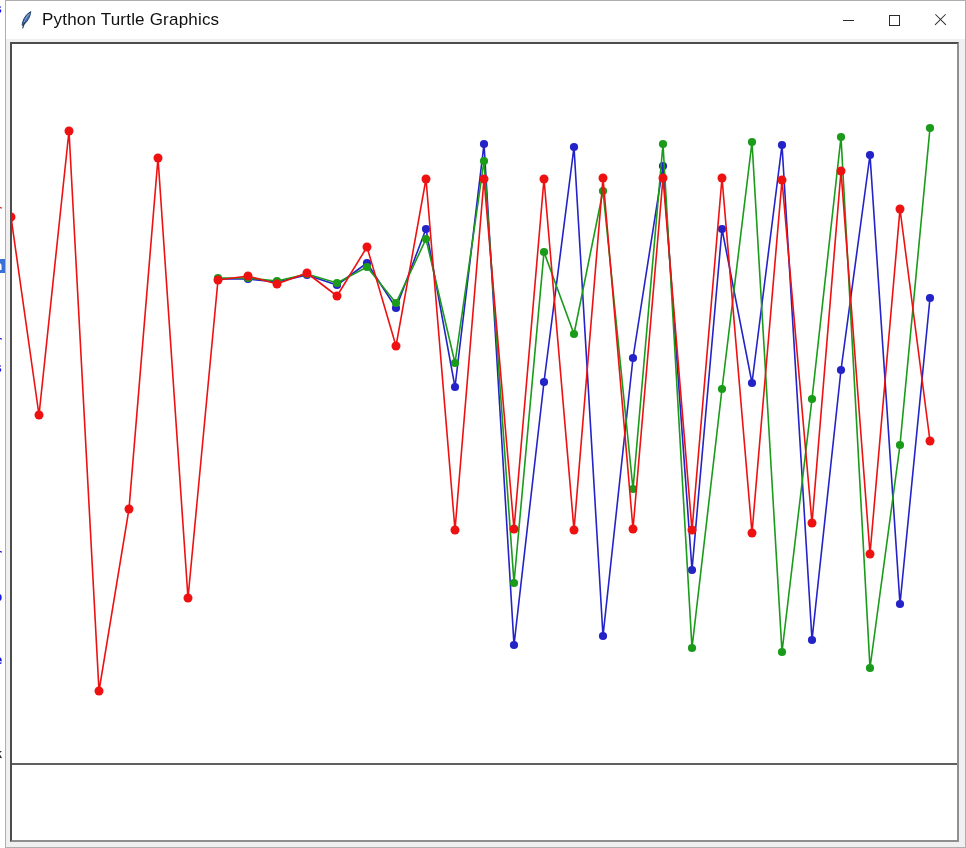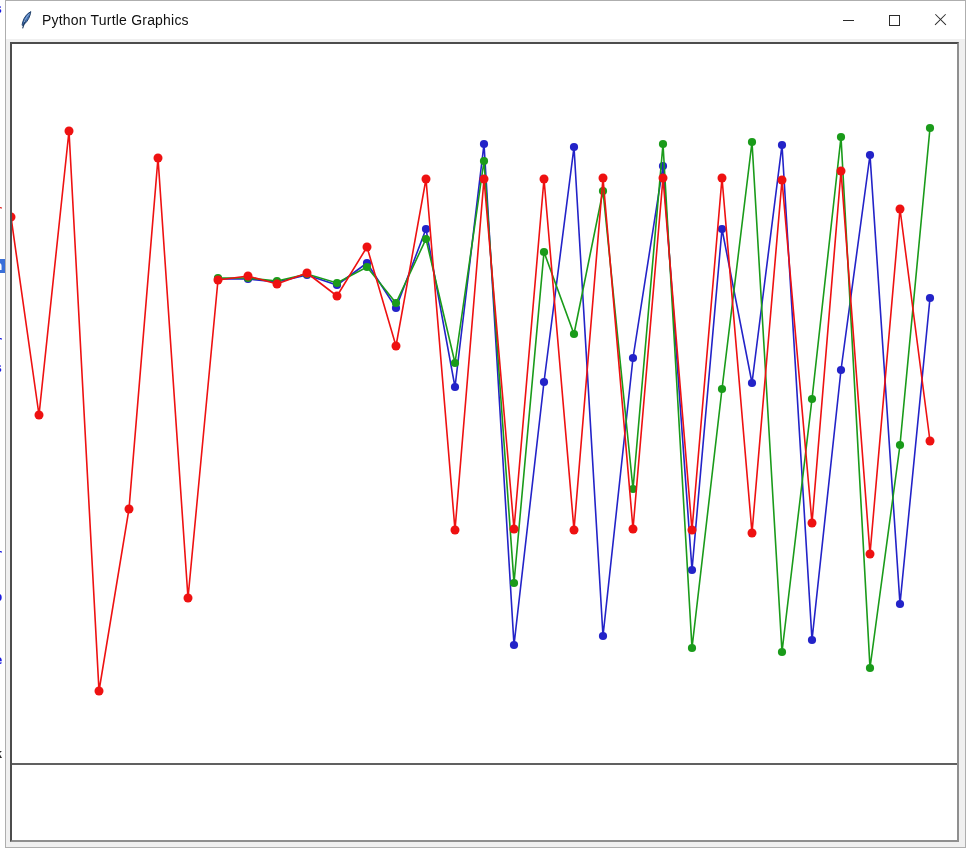--- a/index.html
+++ b/index.html
@@ -16,21 +16,21 @@
 
   
   .window { position:absolute; left:5px; top:0; width:961px; height:848px;
             background:#f0f0f0; border:1px solid #aeaeae; z-index:1; }
 
   .titlebar { position:absolute; left:0; top:0; right:0; height:38px;
               background:#ffffff; display:flex; align-items:center; }
   .app-icon { position:absolute; left:12px; top:10px; width:16px; height:18px; }
   .title-text { position:absolute; left:36px; top:0; height:38px;
                 display:flex; align-items:center;
-                font-size:14px; color:#101010; letter-spacing:0.2px; }
+                font-size:17px; color:#101010; letter-spacing:0.2px; }
 
   .controls { position:absolute; right:2px; top:0; height:38px; display:flex; }
   .ctrl-btn { width:46px; height:38px; background:transparent; border:none;
               display:flex; align-items:center; justify-content:center;
               cursor:default; }
   .glyph-min { width:11px; height:1px; border-top:1.4px solid #2b2b2b; display:block; }
   .glyph-max { width:11px; height:11px; border:1.4px solid #2b2b2b; display:block; }
   .glyph-close { position:relative; width:13px; height:13px; display:block; }
   .glyph-close::before, .glyph-close::after {
       content:""; position:absolute; left:-1px; top:5.6px; width:15px; height:1.4px;

